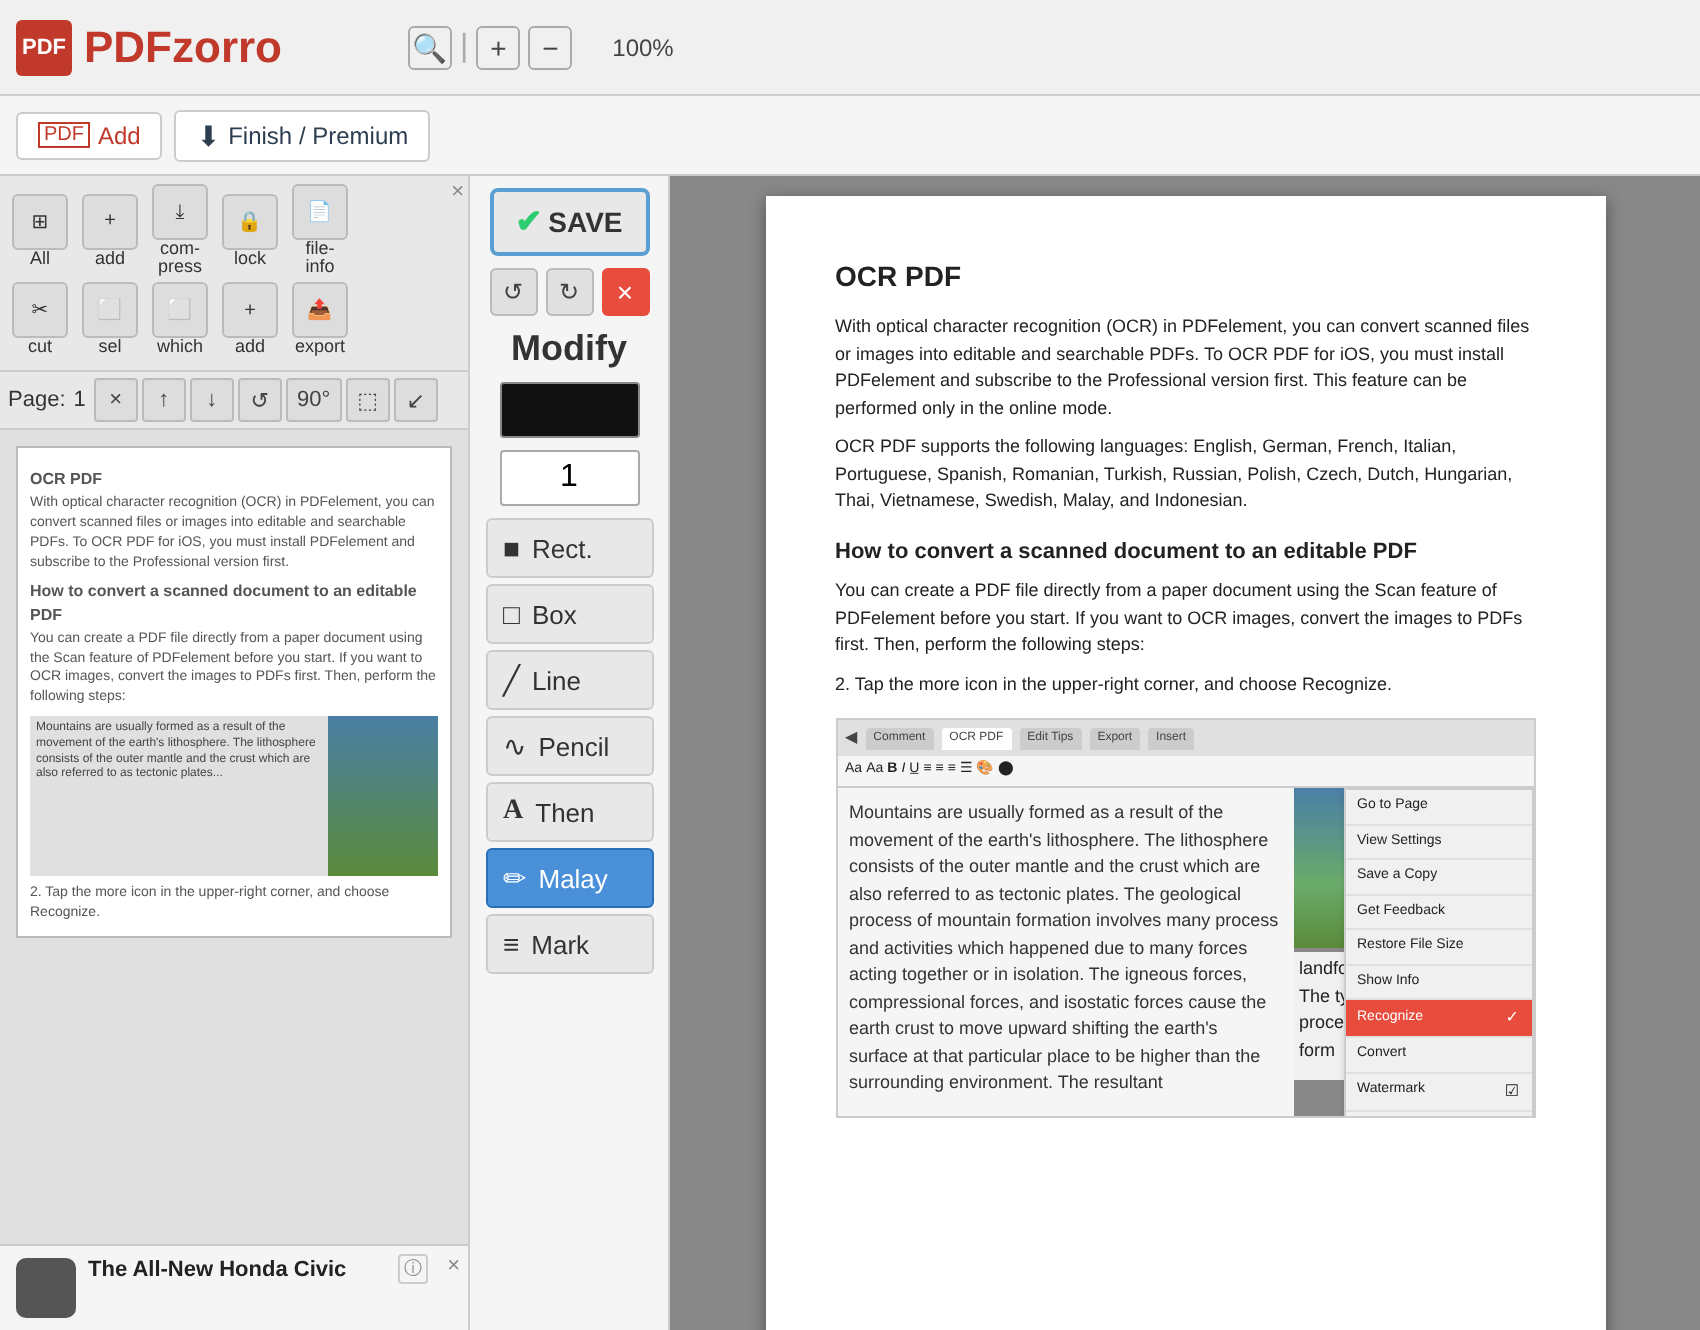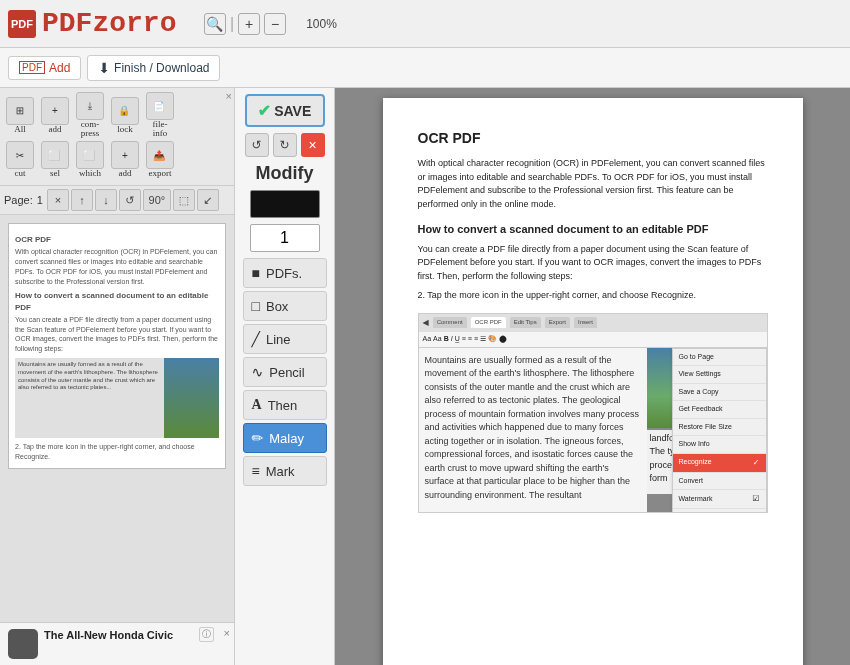--- a/index.html
+++ b/index.html
@@ -21,24 +21,23 @@
       gap: 6px;
       width: 180px;
     }
     #logo-square {
       width: 28px; height: 28px;
       background: #c0392b;
       border-radius: 3px;
       display: flex; align-items: center; justify-content: center;
     }
     #logo-text {
-      font-size: 28px;
+      font-size: 22px;
       font-weight: bold;
       color: #2c3e50;
-      font-family: Liberation Mono, monospace;
     }
     #logo-text span { color: #c0392b; }
 
     
     #zoom-bar {
       display: flex;
       align-items: center;
       gap: 4px;
       margin-left: 8px;
     }
@@ -118,21 +117,20 @@
       font-size: 10px;
       cursor: pointer;
       color: #333;
       flex-shrink: 0;
     }
     .tool-label {
       font-size: 9px;
       color: #333;
       text-align: center;
       line-height: 1;
-      font-family: Liberation Serif, serif;
     }
     .tool-with-label {
       display: flex; flex-direction: column; align-items: center;
       width: 32px;
       cursor: pointer;
     }
     .close-x {
       position: absolute;
       top: 2px; right: 2px;
       font-size: 11px;
@@ -467,21 +465,21 @@
   </div>
 </div>
 
 <div id="action-bar">
   <button class="action-btn" id="add-btn">
     <span class="btn-icon" style="color:#c0392b; font-size:10px; border:1px solid #c0392b; padding:0 2px;">PDF</span>
     <span>Add</span>
   </button>
   <button class="action-btn" id="download-btn">
     <span class="btn-icon">⬇</span>
-    <span>Finish / Download</span>
+    <span>Finish / Premium</span>
   </button>
 </div>
 
 <div id="main-area">
 
   <div id="left-sidebar">
 
     <div id="toolbar-icons">
       <div class="toolbar-row">
         <div class="tool-with-label">
@@ -586,21 +584,21 @@
 
     <div id="modify-label">Modify</div>
 
     <div id="color-swatch"></div>
 
     <div id="num-input">1</div>
 
     <div id="tool-buttons">
       <div class="rtool-btn">
         <span class="rtool-icon">■</span>
-        <span>PDFs.</span>
+        <span>Rect.</span>
       </div>
       <div class="rtool-btn" style="margin-top:3px;">
         <span class="rtool-icon">□</span>
         <span>Box</span>
       </div>
       <div class="rtool-btn" style="margin-top:3px;">
         <span class="rtool-icon">╱</span>
         <span>Line</span>
       </div>
       <div class="rtool-btn" style="margin-top:3px;">
@@ -619,20 +617,23 @@
         <span class="rtool-icon">≡</span>
         <span>Mark</span>
       </div>
     </div>
   </div>
 
   <div id="content-area">
     <div id="pdf-page">
       <h1>OCR PDF</h1>
       <p>With optical character recognition (OCR) in PDFelement, you can convert scanned files or images into editable and searchable PDFs. To OCR PDF for iOS, you must install PDFelement and subscribe to the Professional version first. This feature can be performed only in the online mode.</p>
+      <p>
+        <span>OCR PDF supports the following languages: English, German, French, Italian, Portuguese, Spanish, Romanian, Turkish, Russian, Polish, Czech, Dutch, Hungarian, Thai, Vietnamese, Swedish, Malay, and Indonesian.</span>
+      </p>
 
       <h2>How to convert a scanned document to an editable PDF</h2>
       <p>You can create a PDF file directly from a paper document using the Scan feature of PDFelement before you start. If you want to OCR images, convert the images to PDFs first. Then, perform the following steps:</p>
 
       <p>2. Tap the more icon in the upper-right corner, and choose Recognize.</p>
 
       <div class="pdf-screenshot">
 
         <div style="position:absolute; top:0; left:0; right:0; z-index:2;">
           <div class="pdf-top-bar-sim">

